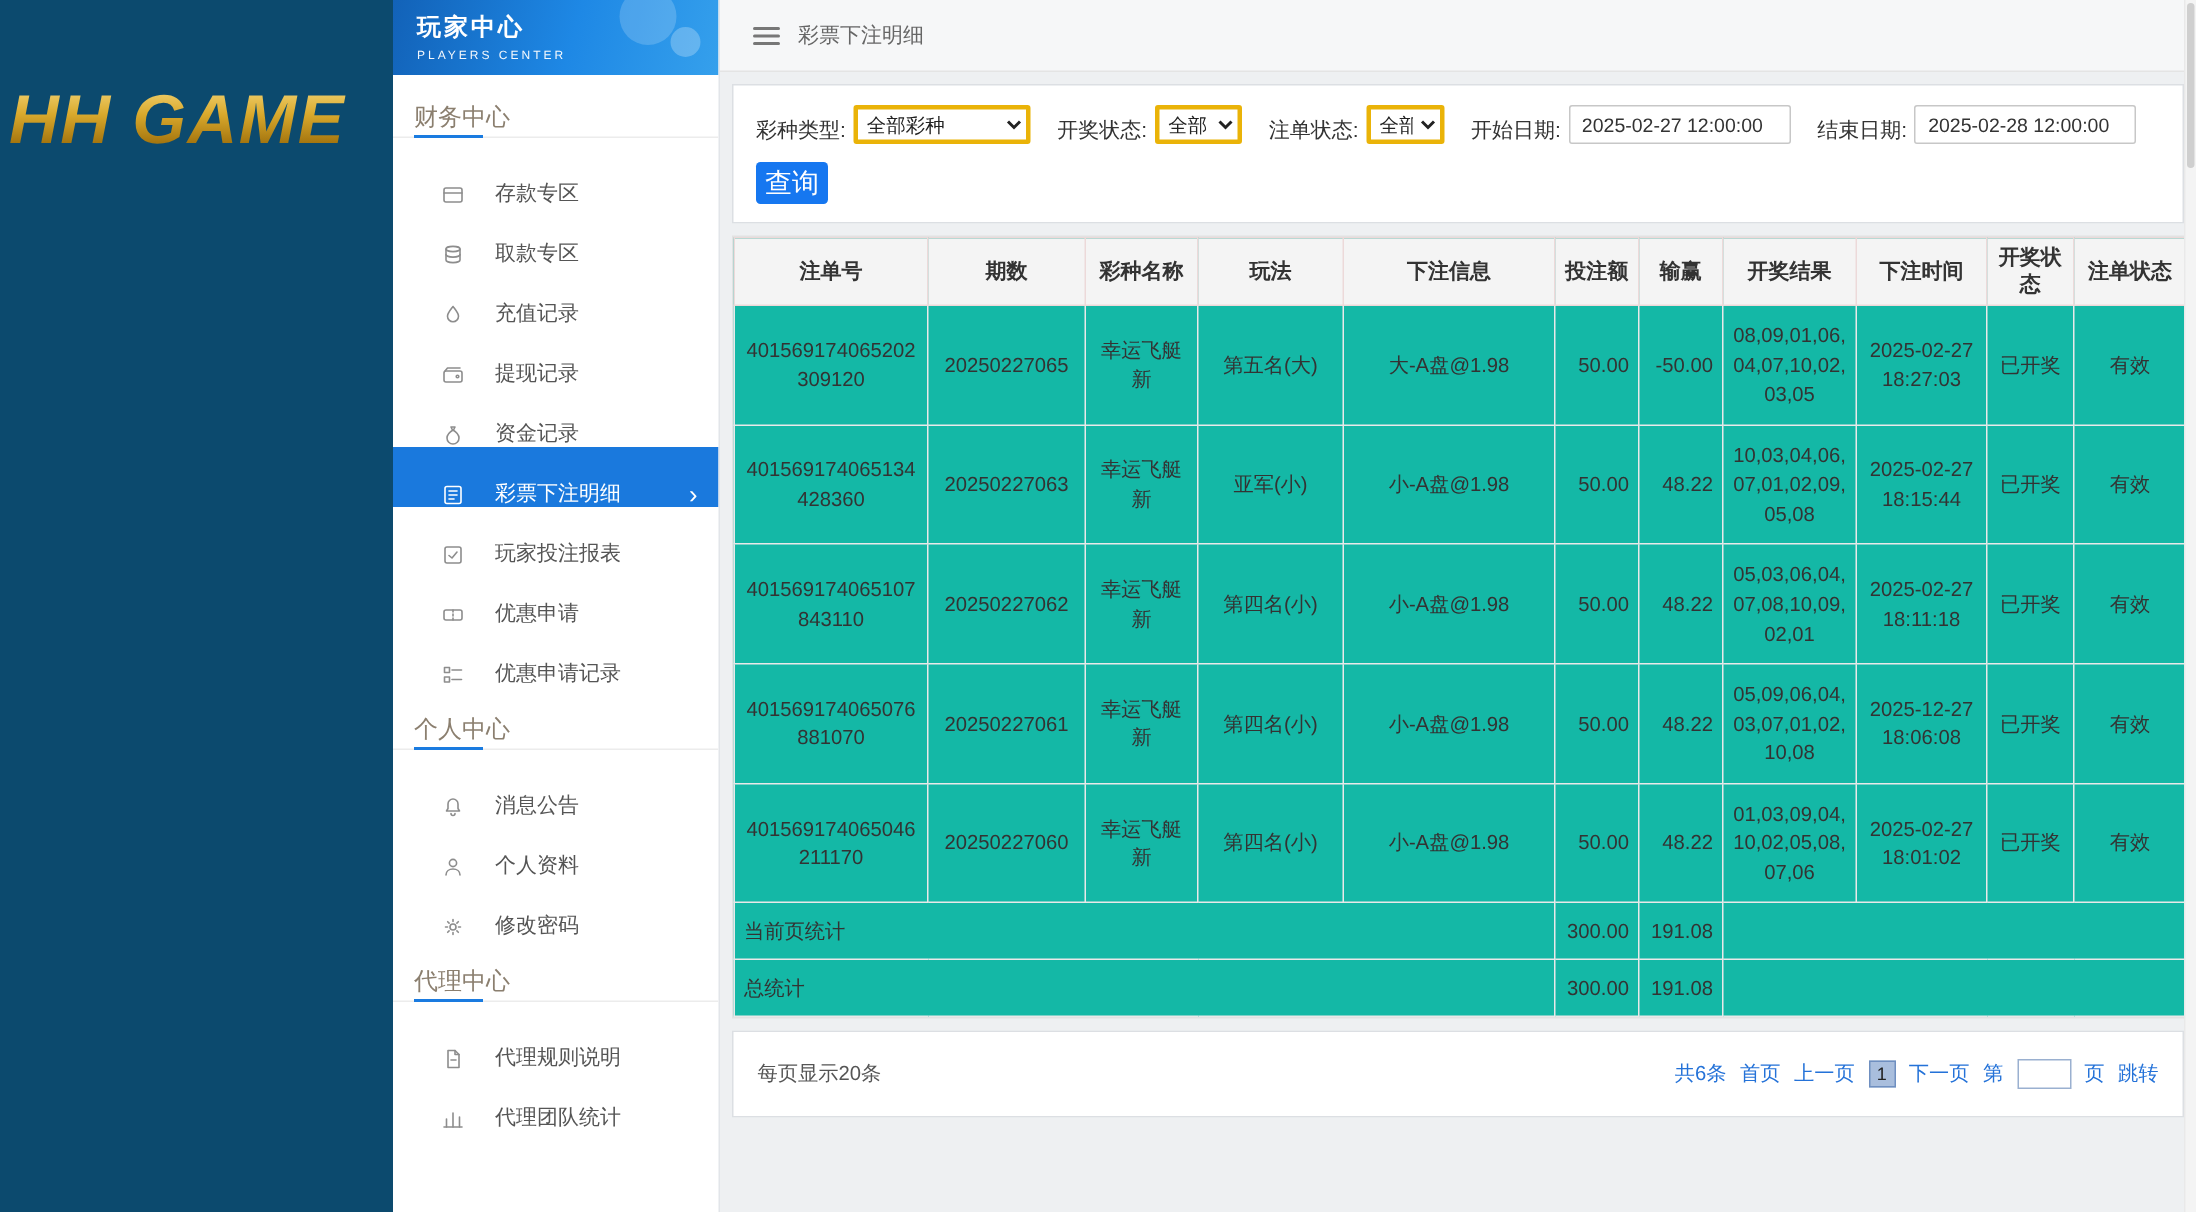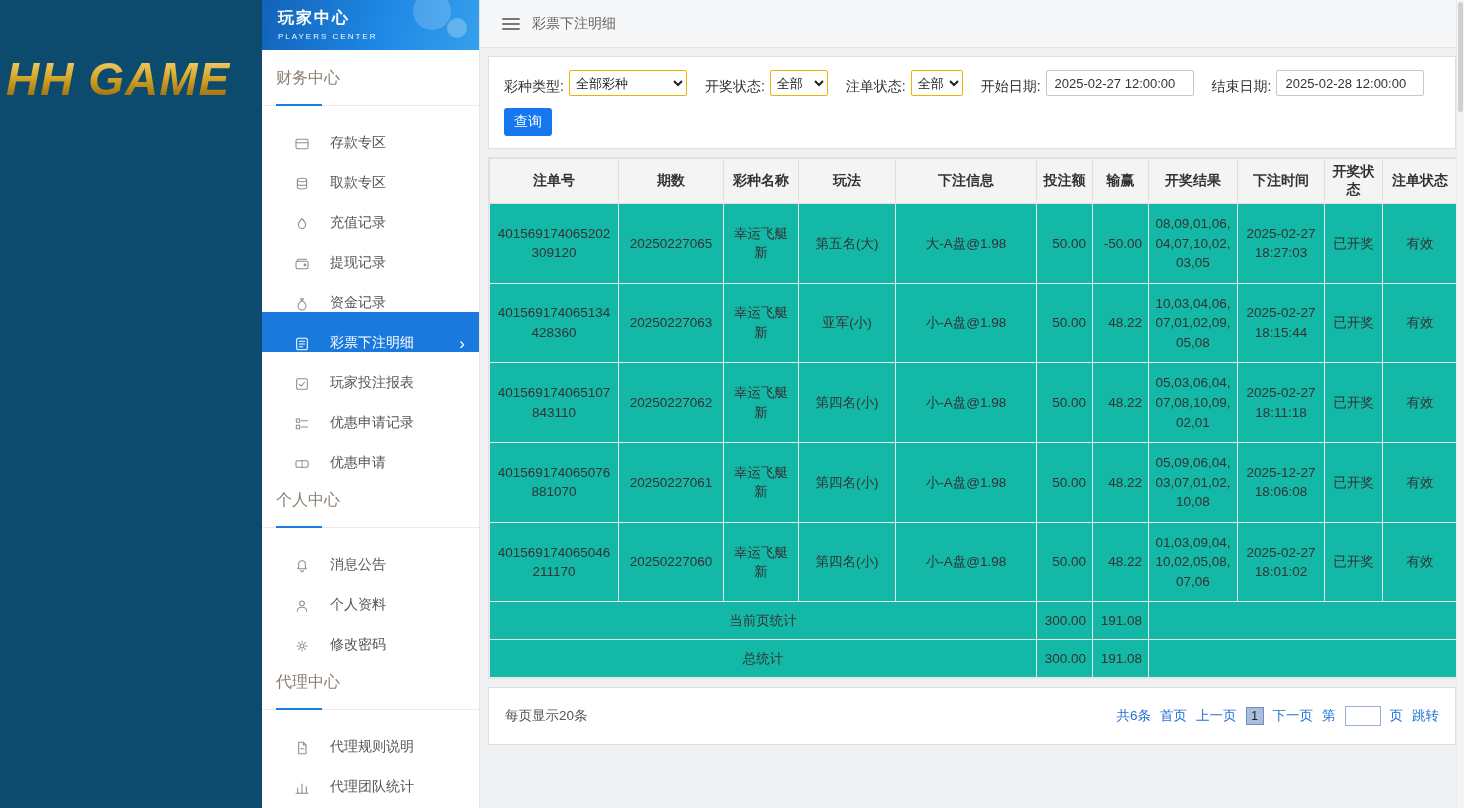--- a/index.html
+++ b/index.html
@@ -15,21 +15,21 @@
 
   
   .sidebar{width:218px;flex:none;background:#fff;border-right:1px solid #e2e5e9;height:808px;overflow:hidden;}
   .sb-header{height:50px;background:linear-gradient(105deg,#1262b8 0%,#1e88e5 55%,#35a0ec 100%);
              position:relative;color:#fff;padding:8px 0 0 16px;overflow:hidden;}
   .sb-header .circle{position:absolute;border-radius:50%;background:rgba(255,255,255,.18);}
   .c1{width:38px;height:38px;right:28px;top:-8px;}
   .c2{width:20px;height:20px;right:12px;top:18px;background:rgba(255,255,255,.25)!important;}
   .sb-h-title{font-size:16px;font-weight:bold;letter-spacing:2px;}
   .sb-h-sub{font-size:8px;letter-spacing:2px;margin-top:3px;opacity:.95;}
-  .sb-sec-title{position:relative;margin-top:14px;padding:4px 0 16px 14px;font-size:16px;color:#8b7f6f;border-bottom:1px solid #ececec;}
+  .sb-sec-title{position:relative;margin-top:14px;padding:4px 0 2px 14px;font-size:16px;color:#8b7f6f;border-bottom:1px solid #ececec;}
   .sb-sec-title .bar{position:absolute;left:14px;bottom:-1px;width:46px;height:2px;background:#1a7be0;}
   .sb-items{padding-top:6px;}
   .sb-item{display:flex;align-items:flex-end;height:40px;color:#555;font-size:14px;cursor:pointer;position:relative;}
   .sb-icon{width:16px;height:16px;margin-left:32px;color:#8d8d8d;display:inline-flex;flex:none;}
   .sb-icon svg{width:16px;height:16px;}
   .sb-label{margin-left:20px;white-space:nowrap;}
   .sb-item.active{background:#1a79dd;color:#fff;}
   .sb-item.active .sb-icon{color:#fff;}
   .sb-chevron{position:absolute;right:14px;font-size:17px;line-height:1;}
 
@@ -39,35 +39,35 @@
   .hamburger{width:18px;display:inline-flex;flex-direction:column;gap:3px;cursor:pointer;}
   .hamburger i{display:block;height:2px;background:#777;border-radius:1px;}
   .topbar-title{margin-left:12px;font-size:14px;color:#666;}
   .content{padding:8px;display:flex;flex-direction:column;flex:1;min-height:0;}
   .panel{background:#fff;border:1px solid #dcdfe3;}
 
   .filter-panel{padding:13px 15px 12px 15px;flex:none;}
   .filter-row{display:flex;align-items:flex-end;font-size:14px;color:#333;flex-wrap:nowrap;}
   .f-label{margin-right:5px;white-space:nowrap;}
   .f-gap{margin-left:18px;}
-  select{height:26px;border:1px solid #eab308;background:#fff;font-size:13px;color:#222;border-radius:2px;padding:0 2px;}
+  select{height:26px;border:3px solid #eab308;background:#fff;font-size:13px;color:#222;border-radius:2px;padding:0 2px;}
   .sel-wide{width:118px;}
   .sel-small{width:58px;}
   .sel-xs{width:52px;}
   .date-input{width:148px;height:26px;border:1px solid #c7c7c7;padding:0 8px;font-size:13px;color:#333;border-radius:2px;}
-  .query-btn{margin-top:12px;width:48px;height:28px;background:#1677f0;color:#fff;border:none;border-radius:3px;font-size:14px;cursor:pointer;display:block;}
+  .query-btn{margin-top:12px;width:48px;height:28px;background:#1677f0;color:#fff;border:none;border-radius:3px;font-size:18px;cursor:pointer;display:block;}
 
   .table-panel{margin-top:8px;border:1px solid #e2e2e2;flex:none;}
   table{width:100%;border-collapse:collapse;background:#14b8a6;font-size:13.5px;color:#333;table-layout:fixed;}
   th{background:#f4f4f4;font-weight:bold;font-size:14px;height:42px;border:1px solid #ecd9d9;padding:4px;}
   td{border:1px solid #e9e9e9;padding:10px 6px;line-height:1.45;vertical-align:middle;}
   td.ctr{text-align:center;}
   td.num{text-align:right;}
   td.wrap{word-break:break-all;}
-  tr.summary td{height:38px;padding:8px 6px;text-align:center;}
+  tr.summary td{height:38px;padding:8px 6px;}
   tr.summary td.num{text-align:right;}
 
   .pager{margin-top:8px;height:58px;display:flex;align-items:center;justify-content:space-between;padding:0 16px;font-size:13.5px;flex:none;}
   .per-page{color:#555;}
   .pager-right{display:flex;align-items:center;gap:9px;color:#2472d8;}
   .pager-right a{color:#2472d8;text-decoration:none;cursor:pointer;}
   .cur-page{min-width:18px;height:18px;padding:0 4px;background:#a9bedd;border:1px solid #6f8fc0;color:#222;text-align:center;line-height:17px;font-size:12px;}
   .jump-input{width:36px;height:20px;border:1px solid #9ab0d0;background:#fff;}
 
   .scrollbar{position:fixed;right:0;top:0;width:8px;height:808px;background:#f4f4f4;border-left:1px solid #e9e9e9;}
@@ -156,36 +156,36 @@
                 <svg viewBox="0 0 24 24" fill="none" stroke="currentColor" stroke-width="1.6" stroke-linecap="round" stroke-linejoin="round">
                   <rect x="4" y="4" width="16" height="16" rx="2"></rect>
                   <polyline points="8,12.5 11,15 16,9"></polyline>
                 </svg>
               </span>
               <span class="sb-label">玩家投注报表</span>
             </div>
             <div class="sb-item">
               <span class="sb-icon">
                 <svg viewBox="0 0 24 24" fill="none" stroke="currentColor" stroke-width="1.6" stroke-linecap="round" stroke-linejoin="round">
+                  <rect x="3" y="7" width="18" height="10" rx="2"></rect>
+                  <line x1="12" y1="7" x2="12" y2="17" stroke-dasharray="2 2"></line>
+                </svg>
+              </span>
+              <span class="sb-label">优惠申请</span>
+            </div>
+            <div class="sb-item">
+              <span class="sb-icon">
+                <svg viewBox="0 0 24 24" fill="none" stroke="currentColor" stroke-width="1.6" stroke-linecap="round" stroke-linejoin="round">
                   <rect x="3.5" y="4.5" width="5" height="5"></rect>
                   <line x1="11" y1="7" x2="20.5" y2="7"></line>
                   <rect x="3.5" y="14" width="5" height="5"></rect>
                   <line x1="11" y1="16.5" x2="20.5" y2="16.5"></line>
                 </svg>
               </span>
               <span class="sb-label">优惠申请记录</span>
-            </div>
-            <div class="sb-item">
-              <span class="sb-icon">
-                <svg viewBox="0 0 24 24" fill="none" stroke="currentColor" stroke-width="1.6" stroke-linecap="round" stroke-linejoin="round">
-                  <rect x="3" y="7" width="18" height="10" rx="2"></rect>
-                  <line x1="12" y1="7" x2="12" y2="17" stroke-dasharray="2 2"></line>
-                </svg>
-              </span>
-              <span class="sb-label">优惠申请</span>
             </div>
           </div>
         </div>
         <div class="sb-section">
           <div class="sb-sec-title">个人中心<span class="bar"></span></div>
           <div class="sb-items">
             <div class="sb-item">
               <span class="sb-icon">
                 <svg viewBox="0 0 24 24" fill="none" stroke="currentColor" stroke-width="1.6" stroke-linecap="round" stroke-linejoin="round">
                   <path d="M12 4a5 5 0 0 0-5 5v4.5L5.5 16h13L17 13.5V9a5 5 0 0 0-5-5z"></path>

